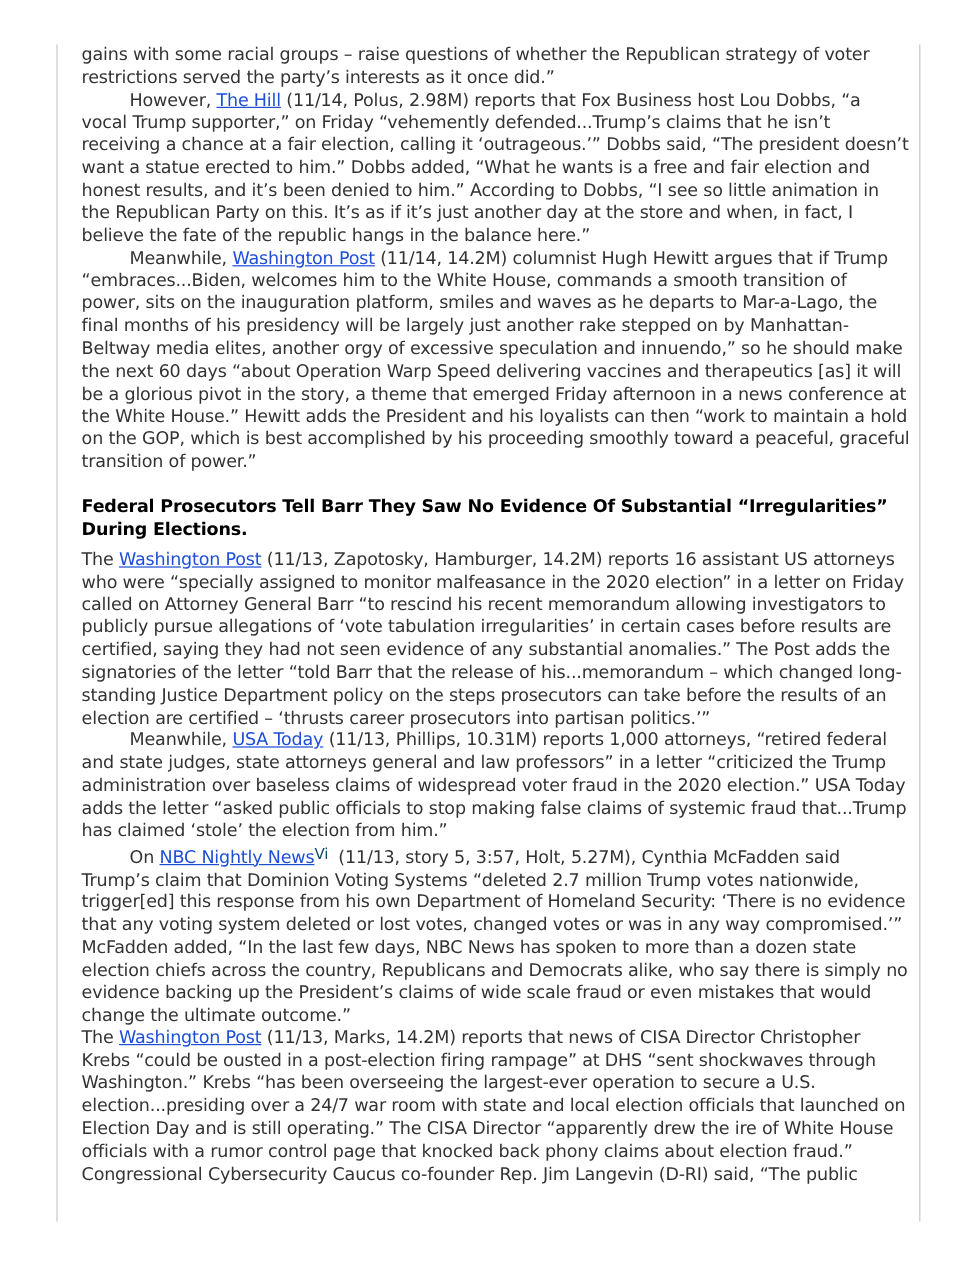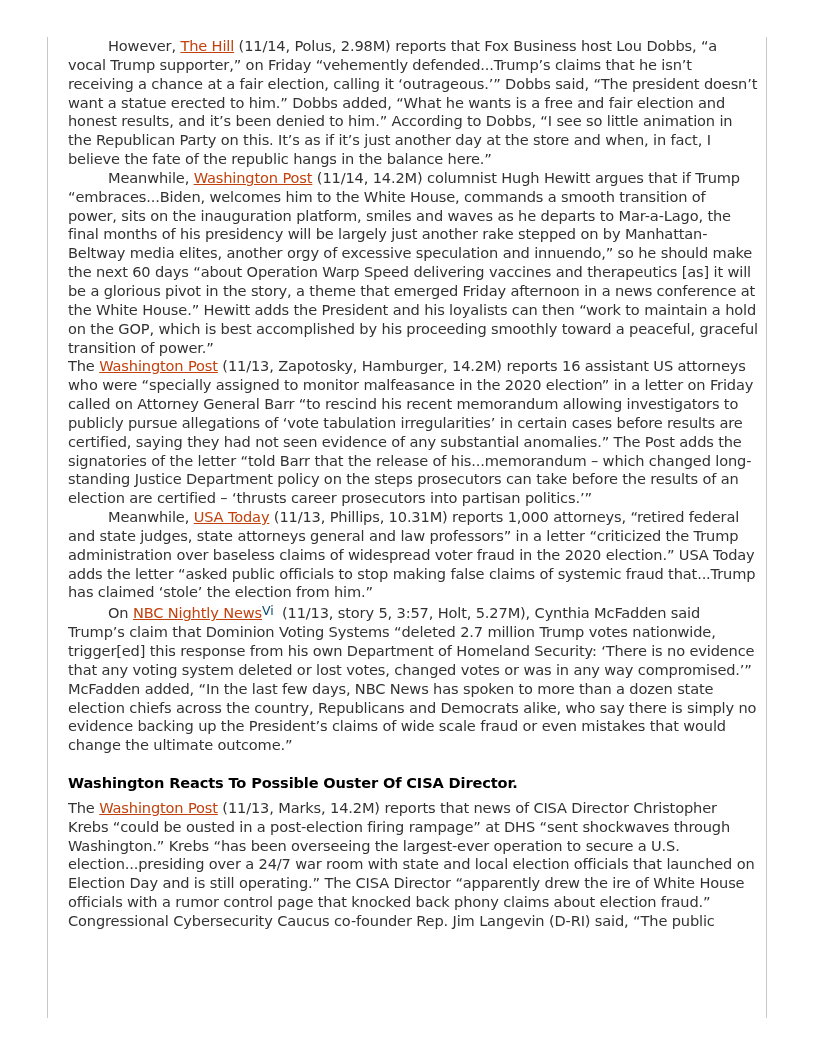--- a/index.html
+++ b/index.html
@@ -17,47 +17,48 @@
     left: 68px; top: 37px;
     width: 690px;
     font-family: "DejaVu Sans", sans-serif;
     font-size: 14.6px;
     line-height: 18.85px;
     color: #333333;
     letter-spacing: -0.15px;
   }
   p { margin: 0; }
   p.indent { text-indent: 40px; }
-  a { color: #c2410c; text-decoration: underline; }
+  a { color: #1d4ed8; text-decoration: underline; }
   h2 {
     font-family: "DejaVu Sans", sans-serif;
     font-size: 14.6px;
     line-height: 18.85px;
     font-weight: bold;
     color: #000000;
     margin: 19px 0 6px 0;
   }
   .vi { color: #0c4a6e; font-size: 12.5px; vertical-align: 3px; margin-right: 4px; }
 </style>
 </head>
 <body>
 
 <div class="page"></div>
 
 <div class="content">
 
   <section>
+    <p>gains with some racial groups – raise questions of whether the Republican strategy of voter restrictions served the party’s interests as it once did.”</p>
     <p class="indent"><span>However, </span><a href="#">The Hill</a><span> (11/14, Polus, 2.98M) reports that Fox Business host Lou Dobbs, “a vocal Trump supporter,” on Friday “vehemently defended...Trump’s claims that he isn’t receiving a chance at a fair election, calling it ‘outrageous.’” Dobbs said, “The president doesn’t want a statue erected to him.” Dobbs added, “What he wants is a free and fair election and honest results, and it’s been denied to him.” According to Dobbs, “I see so little animation in the Republican Party on this. It’s as if it’s just another day at the store and when, in fact, I believe the fate of the republic hangs in the balance here.”</span></p>
     <p class="indent"><span>Meanwhile, </span><a href="#">Washington Post</a><span> (11/14, 14.2M) columnist Hugh Hewitt argues that if Trump “embraces...Biden, welcomes him to the White House, commands a smooth transition of power, sits on the inauguration platform, smiles and waves as he departs to Mar-a-Lago, the final months of his presidency will be largely just another rake stepped on by Manhattan-Beltway media elites, another orgy of excessive speculation and innuendo,” so he should make the next 60 days “about Operation Warp Speed delivering vaccines and therapeutics [as] it will be a glorious pivot in the story, a theme that emerged Friday afternoon in a news conference at the White House.” Hewitt adds the President and his loyalists can then “work to maintain a hold on the GOP, which is best accomplished by his proceeding smoothly toward a peaceful, graceful transition of power.”</span></p>
   </section>
 
   <section>
+    <h2>Federal Prosecutors Tell Barr They Saw No Evidence Of Substantial “Irregularities” During Elections.</h2>
     <p><span>The </span><a href="#">Washington Post</a><span> (11/13, Zapotosky, Hamburger, 14.2M) reports 16 assistant US attorneys who were “specially assigned to monitor malfeasance in the 2020 election” in a letter on Friday called on Attorney General Barr “to rescind his recent memorandum allowing investigators to publicly pursue allegations of ‘vote tabulation irregularities’ in certain cases before results are certified, saying they had not seen evidence of any substantial anomalies.” The Post adds the signatories of the letter “told Barr that the release of his...memorandum – which changed long-standing Justice Department policy on the steps prosecutors can take before the results of an election are certified – ‘thrusts career prosecutors into partisan politics.’”</span></p>
     <p class="indent"><span>Meanwhile, </span><a href="#">USA Today</a><span> (11/13, Phillips, 10.31M) reports 1,000 attorneys, “retired federal and state judges, state attorneys general and law professors” in a letter “criticized the Trump administration over baseless claims of widespread voter fraud in the 2020 election.” USA Today adds the letter “asked public officials to stop making false claims of systemic fraud that...Trump has claimed ‘stole’ the election from him.”</span></p>
     <p class="indent"><span>On </span><a href="#">NBC Nightly News</a><span class="vi">Vi</span><span> (11/13, story 5, 3:57, Holt, 5.27M), Cynthia McFadden said Trump’s claim that Dominion Voting Systems “deleted 2.7 million Trump votes nationwide, trigger[ed] this response from his own Department of Homeland Security: ‘There is no evidence that any voting system deleted or lost votes, changed votes or was in any way compromised.’” McFadden added, “In the last few days, NBC News has spoken to more than a dozen state election chiefs across the country, Republicans and Democrats alike, who say there is simply no evidence backing up the President’s claims of wide scale fraud or even mistakes that would change the ultimate outcome.”</span></p>
   </section>
 
   <section>
-    <h2>Washington Reacts To Possible Ouster Of CISA Director.</h2>
     <p><span>The </span><a href="#">Washington Post</a><span> (11/13, Marks, 14.2M) reports that news of CISA Director Christopher Krebs “could be ousted in a post-election firing rampage” at DHS “sent shockwaves through Washington.” Krebs “has been overseeing the largest-ever operation to secure a U.S. election...presiding over a 24/7 war room with state and local election officials that launched on Election Day and is still operating.” The CISA Director “apparently drew the ire of White House officials with a rumor control page that knocked back phony claims about election fraud.” Congressional Cybersecurity Caucus co-founder Rep. Jim Langevin (D-RI) said, “The public</span></p>
   </section>
 
 </div>
 
 </body></html>

